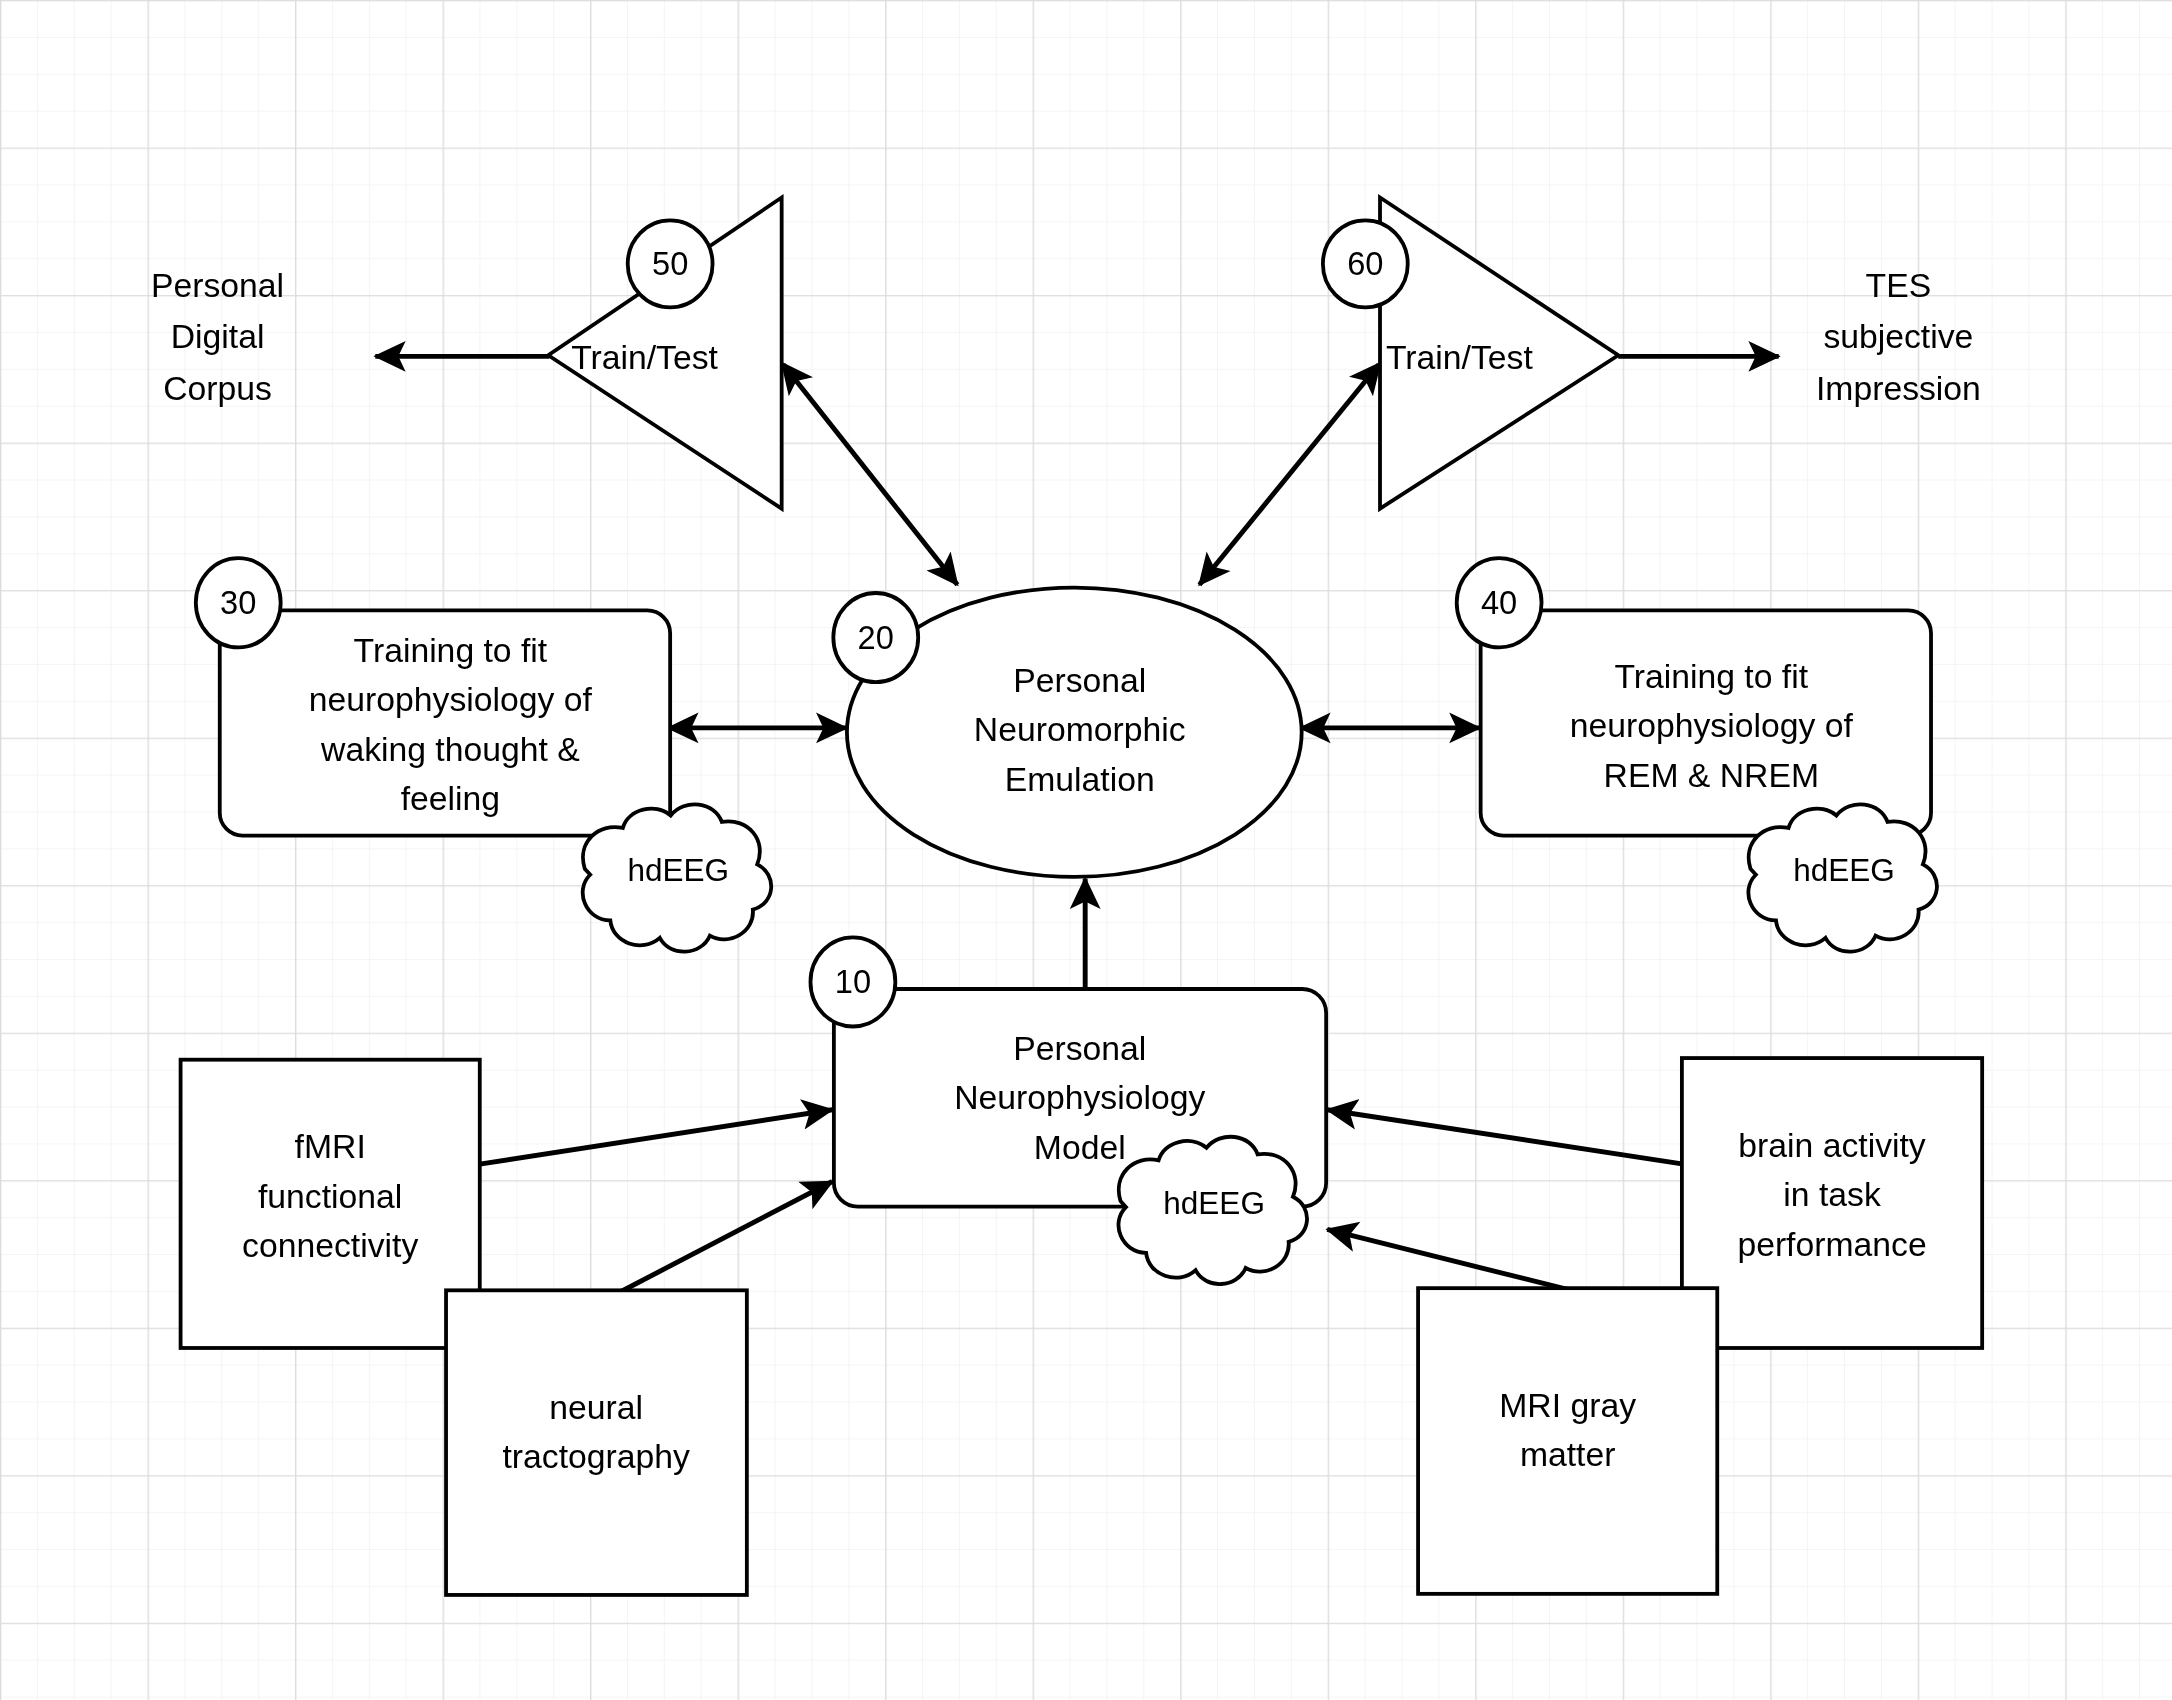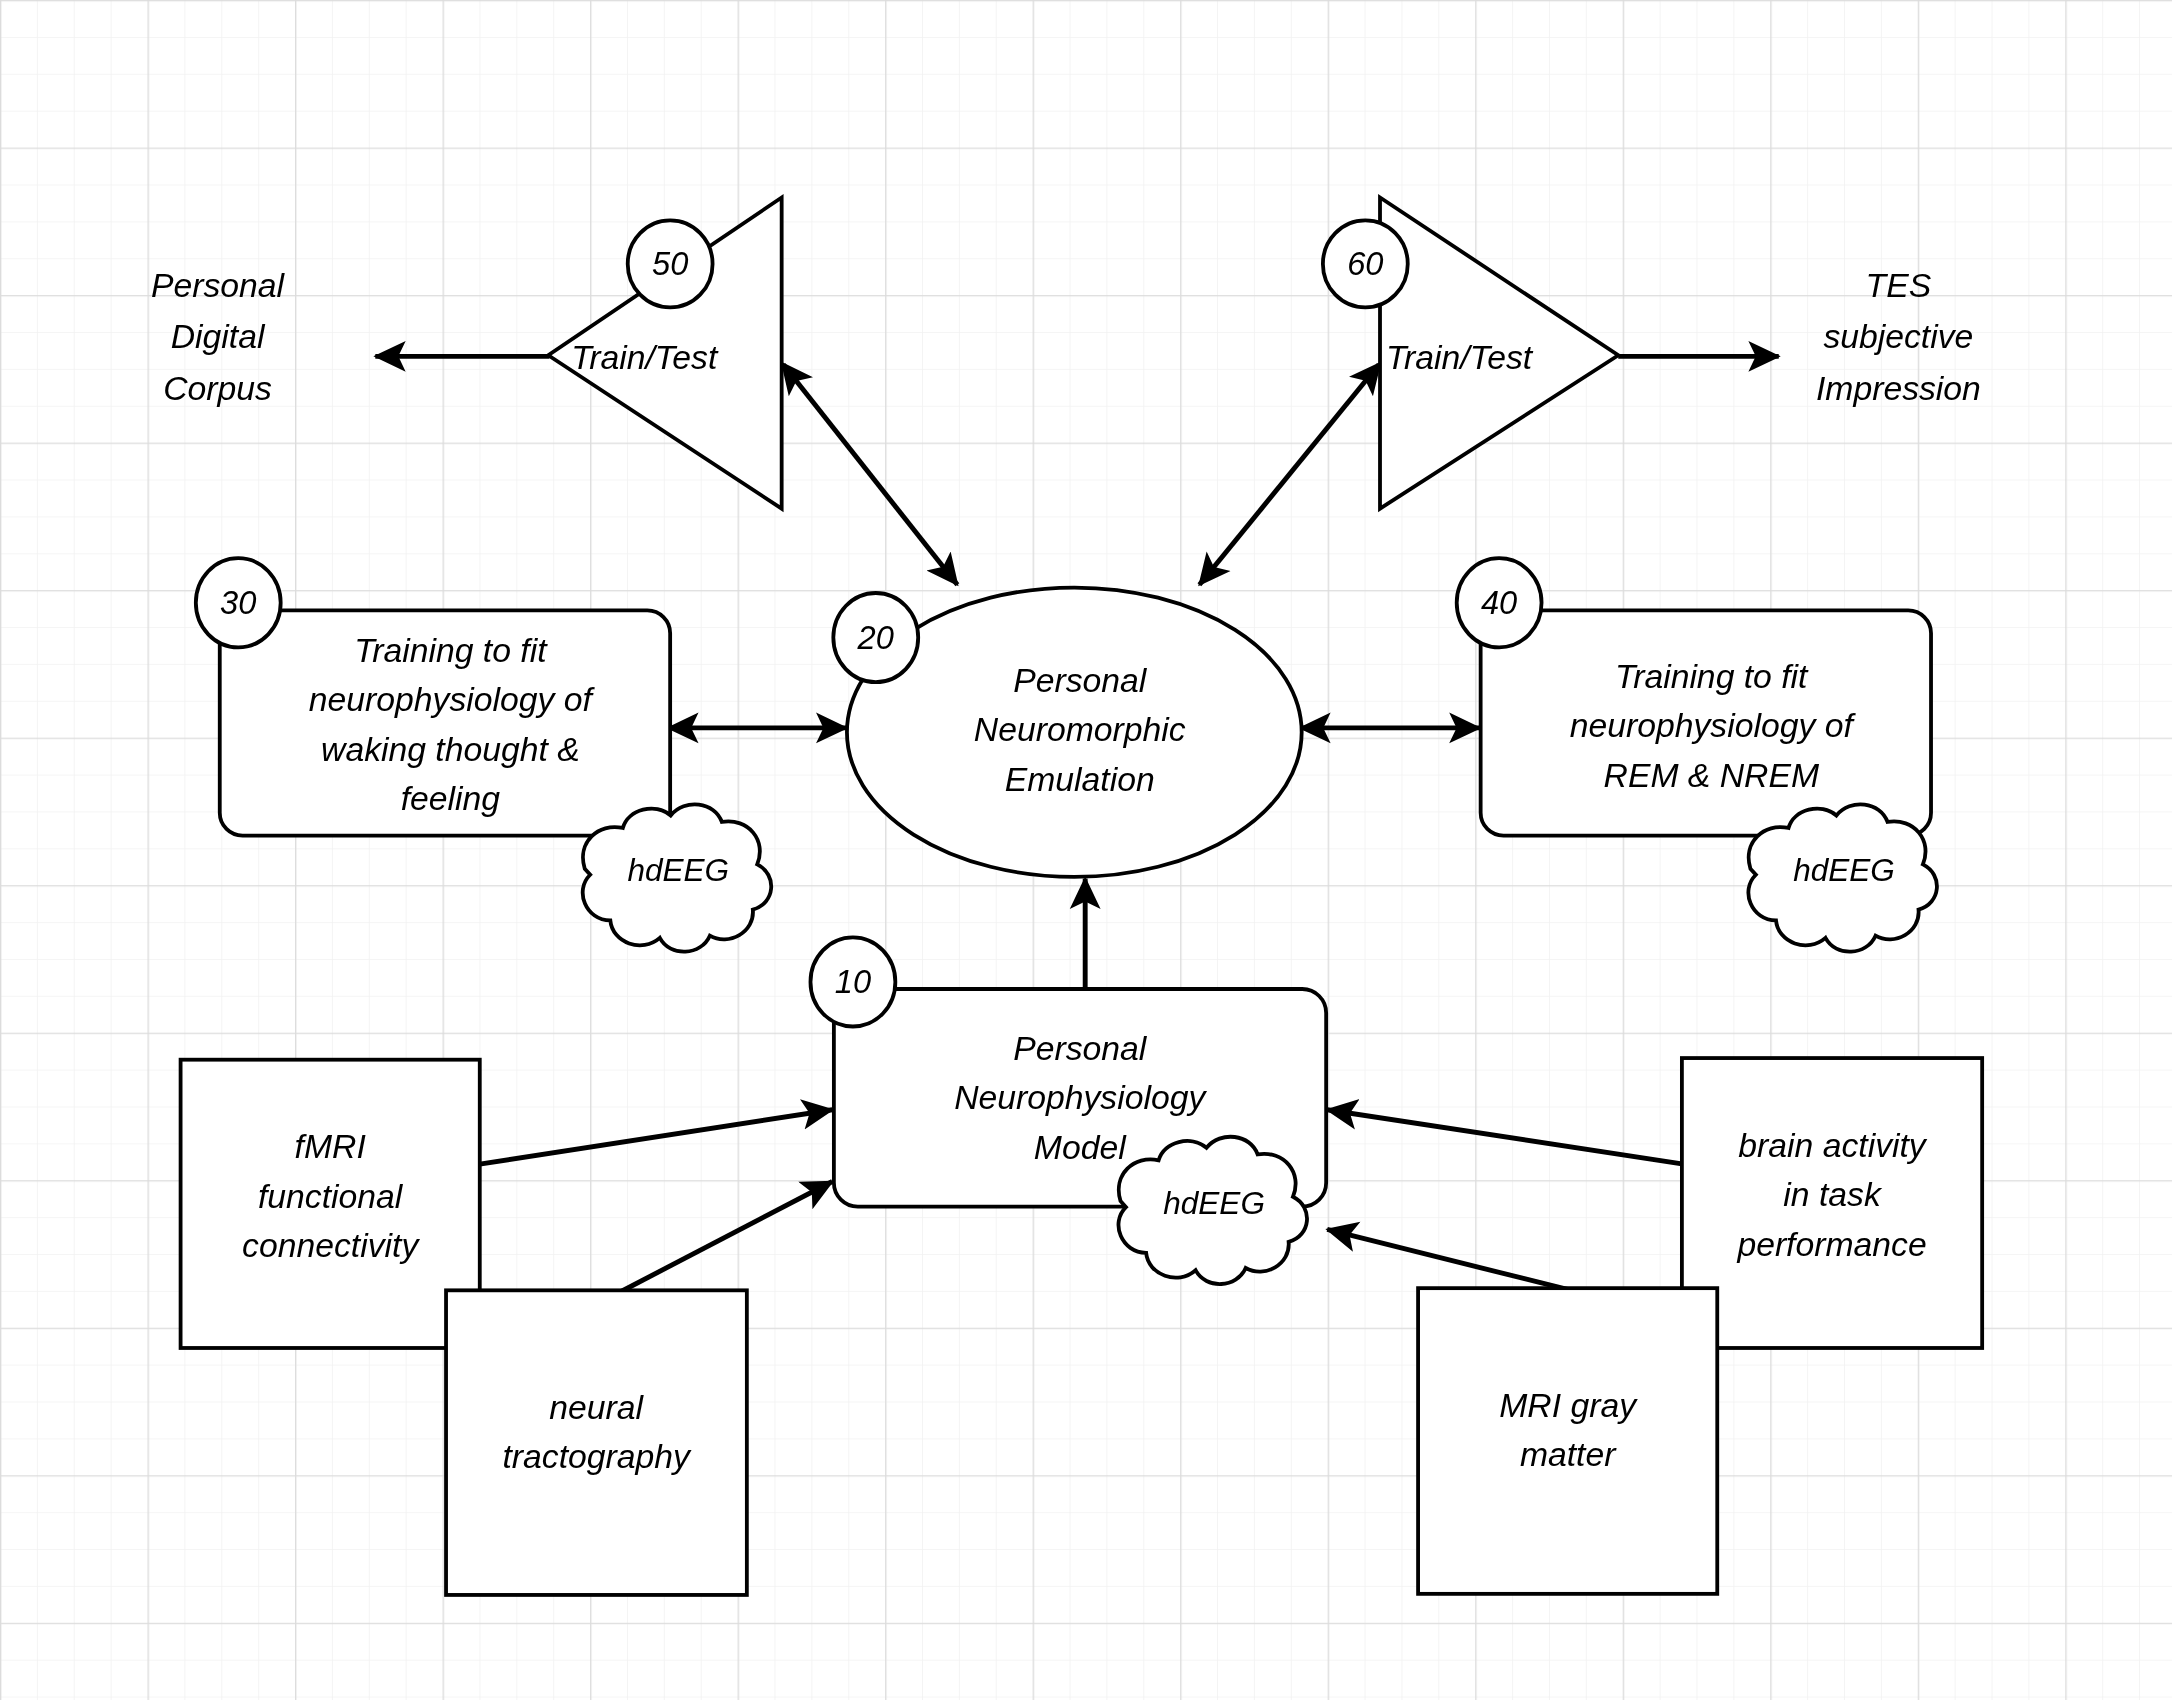--- a/index.html
+++ b/index.html
@@ -7,21 +7,20 @@
     padding: 0;
     background: #ffffff;
   }
   #page {
     position: relative;
     width: 2172px;
     height: 1700px;
     background: #ffffff;
     overflow: hidden;
     font-family: "Liberation Sans", sans-serif;
-    font-style: italic;
   }
   #grid-layer {
     position: absolute;
     left: 0; top: 0;
     width: 2172px;
     height: 1700px;
   }
   #diagram-layer {
     position: absolute;
     left: 0; top: 0;

